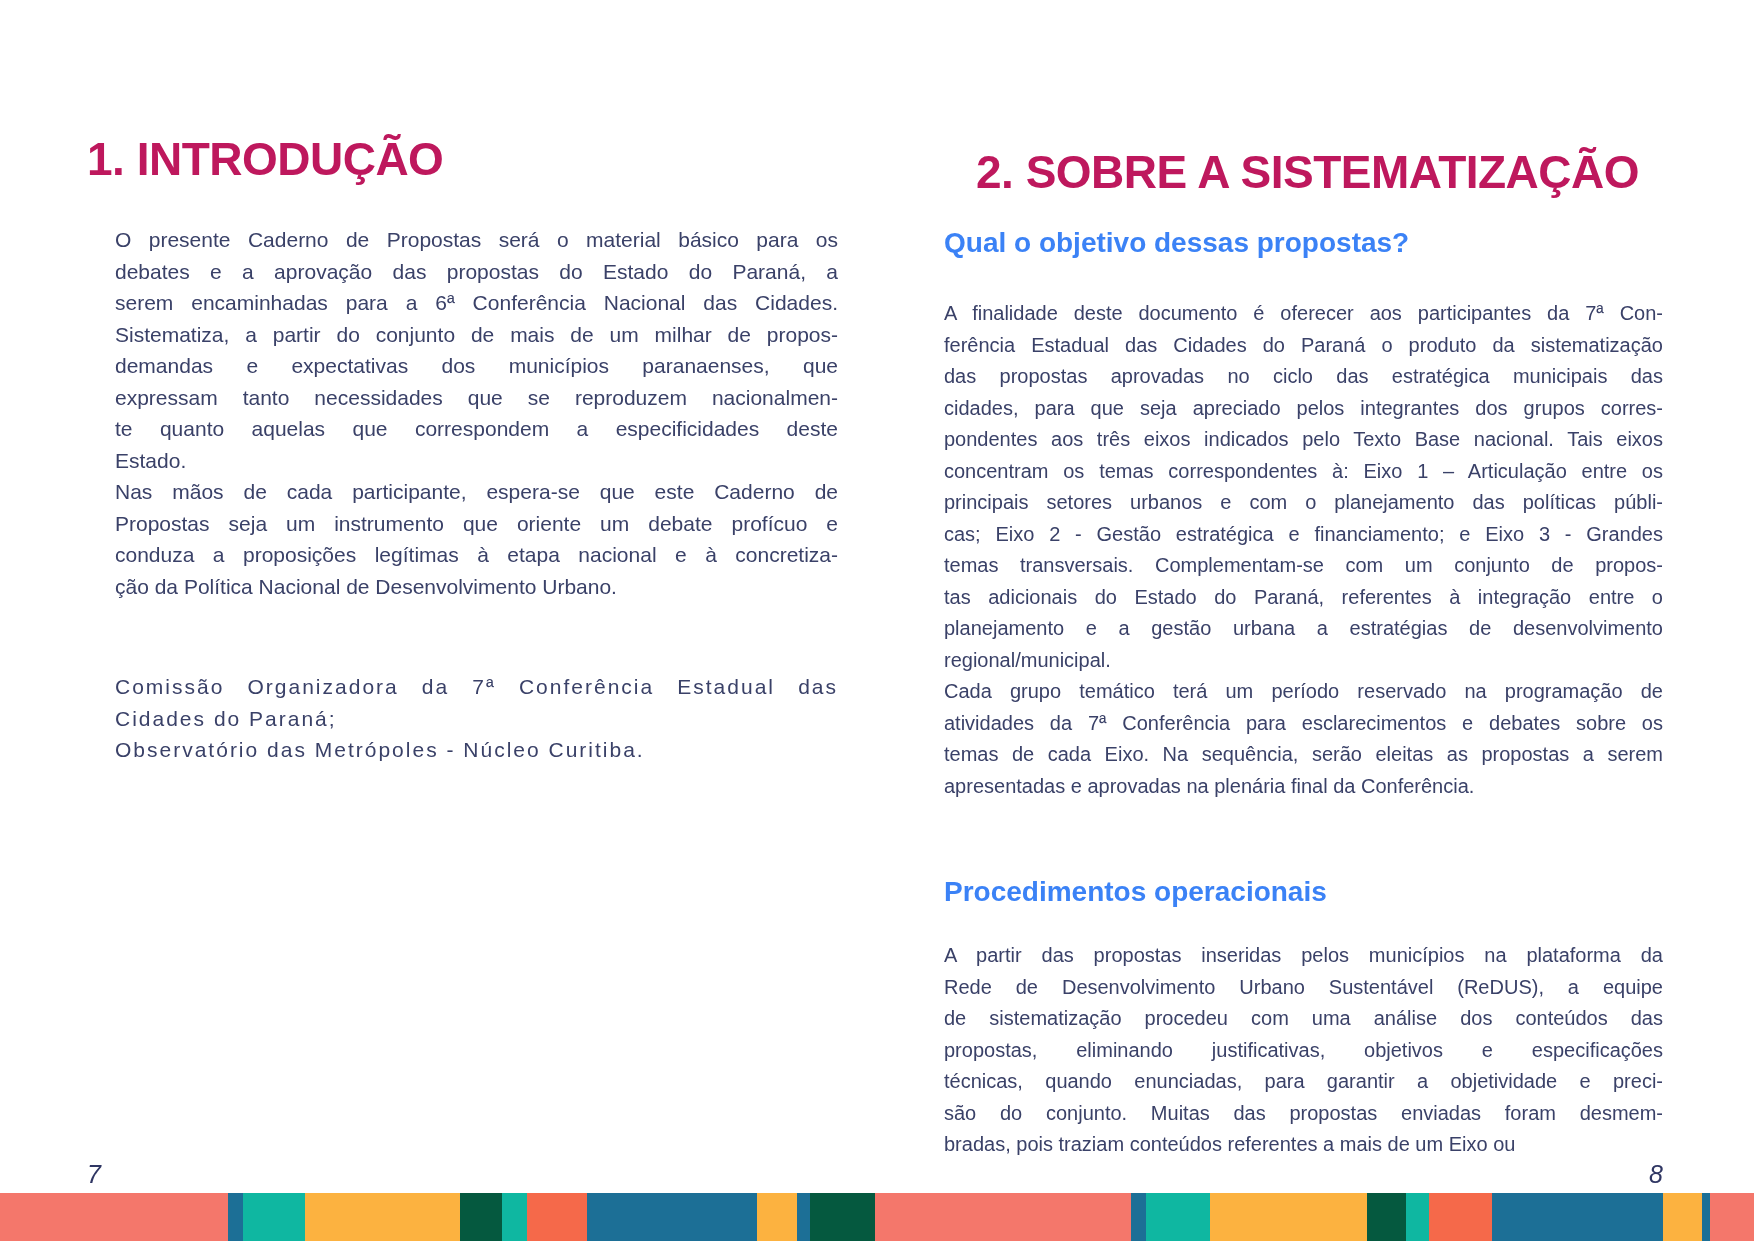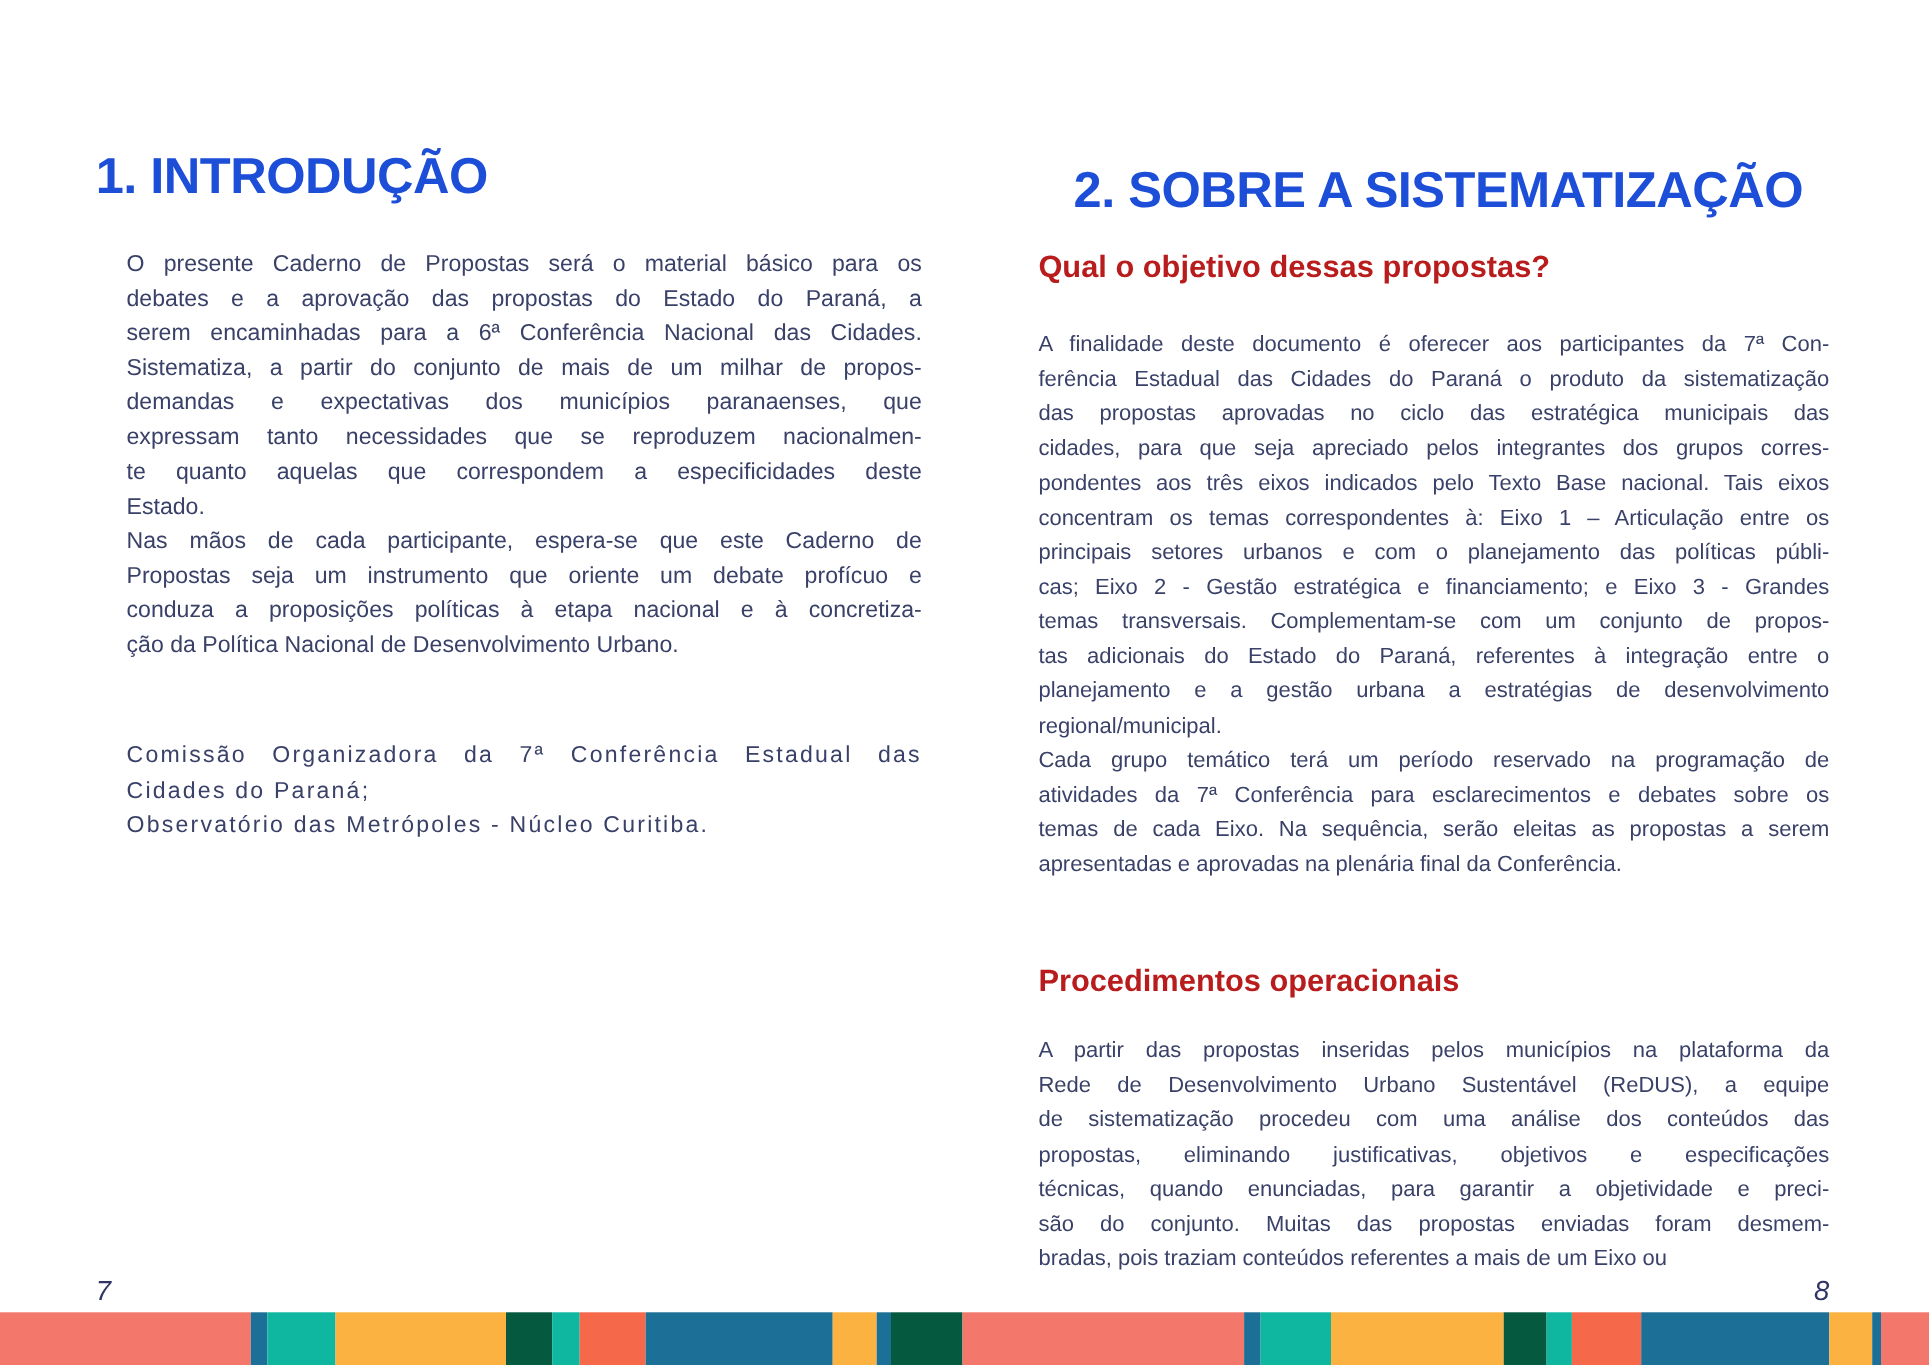--- a/index.html
+++ b/index.html
@@ -5,36 +5,36 @@
   html,body { margin:0; padding:0; background:#9a9a9a; }
   #page {
     position:relative; width:1754px; height:1241px;
     background:#FFFFFF; overflow:hidden;
     font-family:"Liberation Sans", sans-serif;
     color:#3A4168;
   }
   .heading {
     position:absolute; top:101px;
     font-size:46px; font-weight:800; letter-spacing:-0.5px;
-    color:#1d4ed8; white-space:nowrap;
+    color:#be185d; white-space:nowrap;
   }
   #heading-left  { left:87px;  }
   #heading-right { left:976px;margin-top:44px; }
 
   .body-col { position:absolute; font-size:21px; line-height:31.5px; }
   #body-left  { left:87px;  top:224px; width:723px;margin-left:28px; }
   #body-right { left:944px; top:226px; width:719px; font-size:20px; }
 
   .para { margin:0; }
   .line { text-align:justify; text-align-last:left; white-space:normal; }
   .line.jl { text-align-last:justify; }
   .spread .line { letter-spacing:2px; }
 
   .subhead {
-    font-size:28px; font-weight:bold; color:#b91c1c;
+    font-size:28px; font-weight:bold; color:#3b82f6;
     line-height:34px; margin:0;
   }
   .gap-comissao { margin-top:69px; }
   .gap-after-sub1 { margin-top:38px; }
   .gap-before-sub2 { margin-top:73px; }
   .gap-after-sub2 { margin-top:31px; }
 
   .page-number {
     position:absolute; top:1160px; font-size:25px; font-style:italic;
     color:#2F3663;
@@ -64,21 +64,21 @@
         <div class="line jl">serem encaminhadas para a 6ª Conferência Nacional das Cidades.</div>
         <div class="line jl">Sistematiza, a partir do conjunto de mais de um milhar de propos-</div>
         <div class="line jl">demandas e expectativas dos municípios paranaenses, que</div>
         <div class="line jl">expressam tanto necessidades que se reproduzem nacionalmen-</div>
         <div class="line jl">te quanto aquelas que correspondem a especificidades deste</div>
         <div class="line">Estado.</div>
       </div>
     <div class="para">
         <div class="line jl">Nas mãos de cada participante, espera-se que este Caderno de</div>
         <div class="line jl">Propostas seja um instrumento que oriente um debate profícuo e</div>
-        <div class="line jl">conduza a proposições políticas à etapa nacional e à concretiza-</div>
+        <div class="line jl">conduza a proposições legítimas à etapa nacional e à concretiza-</div>
         <div class="line">ção da Política Nacional de Desenvolvimento Urbano.</div>
       </div>
     <div class="para gap-comissao spread">
         <div class="line jl">Comissão Organizadora da 7ª Conferência Estadual das</div>
         <div class="line">Cidades do Paraná;</div>
       </div>
     <div class="para spread">
         <div class="line">Observatório das Metrópoles - Núcleo Curitiba.</div>
       </div>
   </div>

